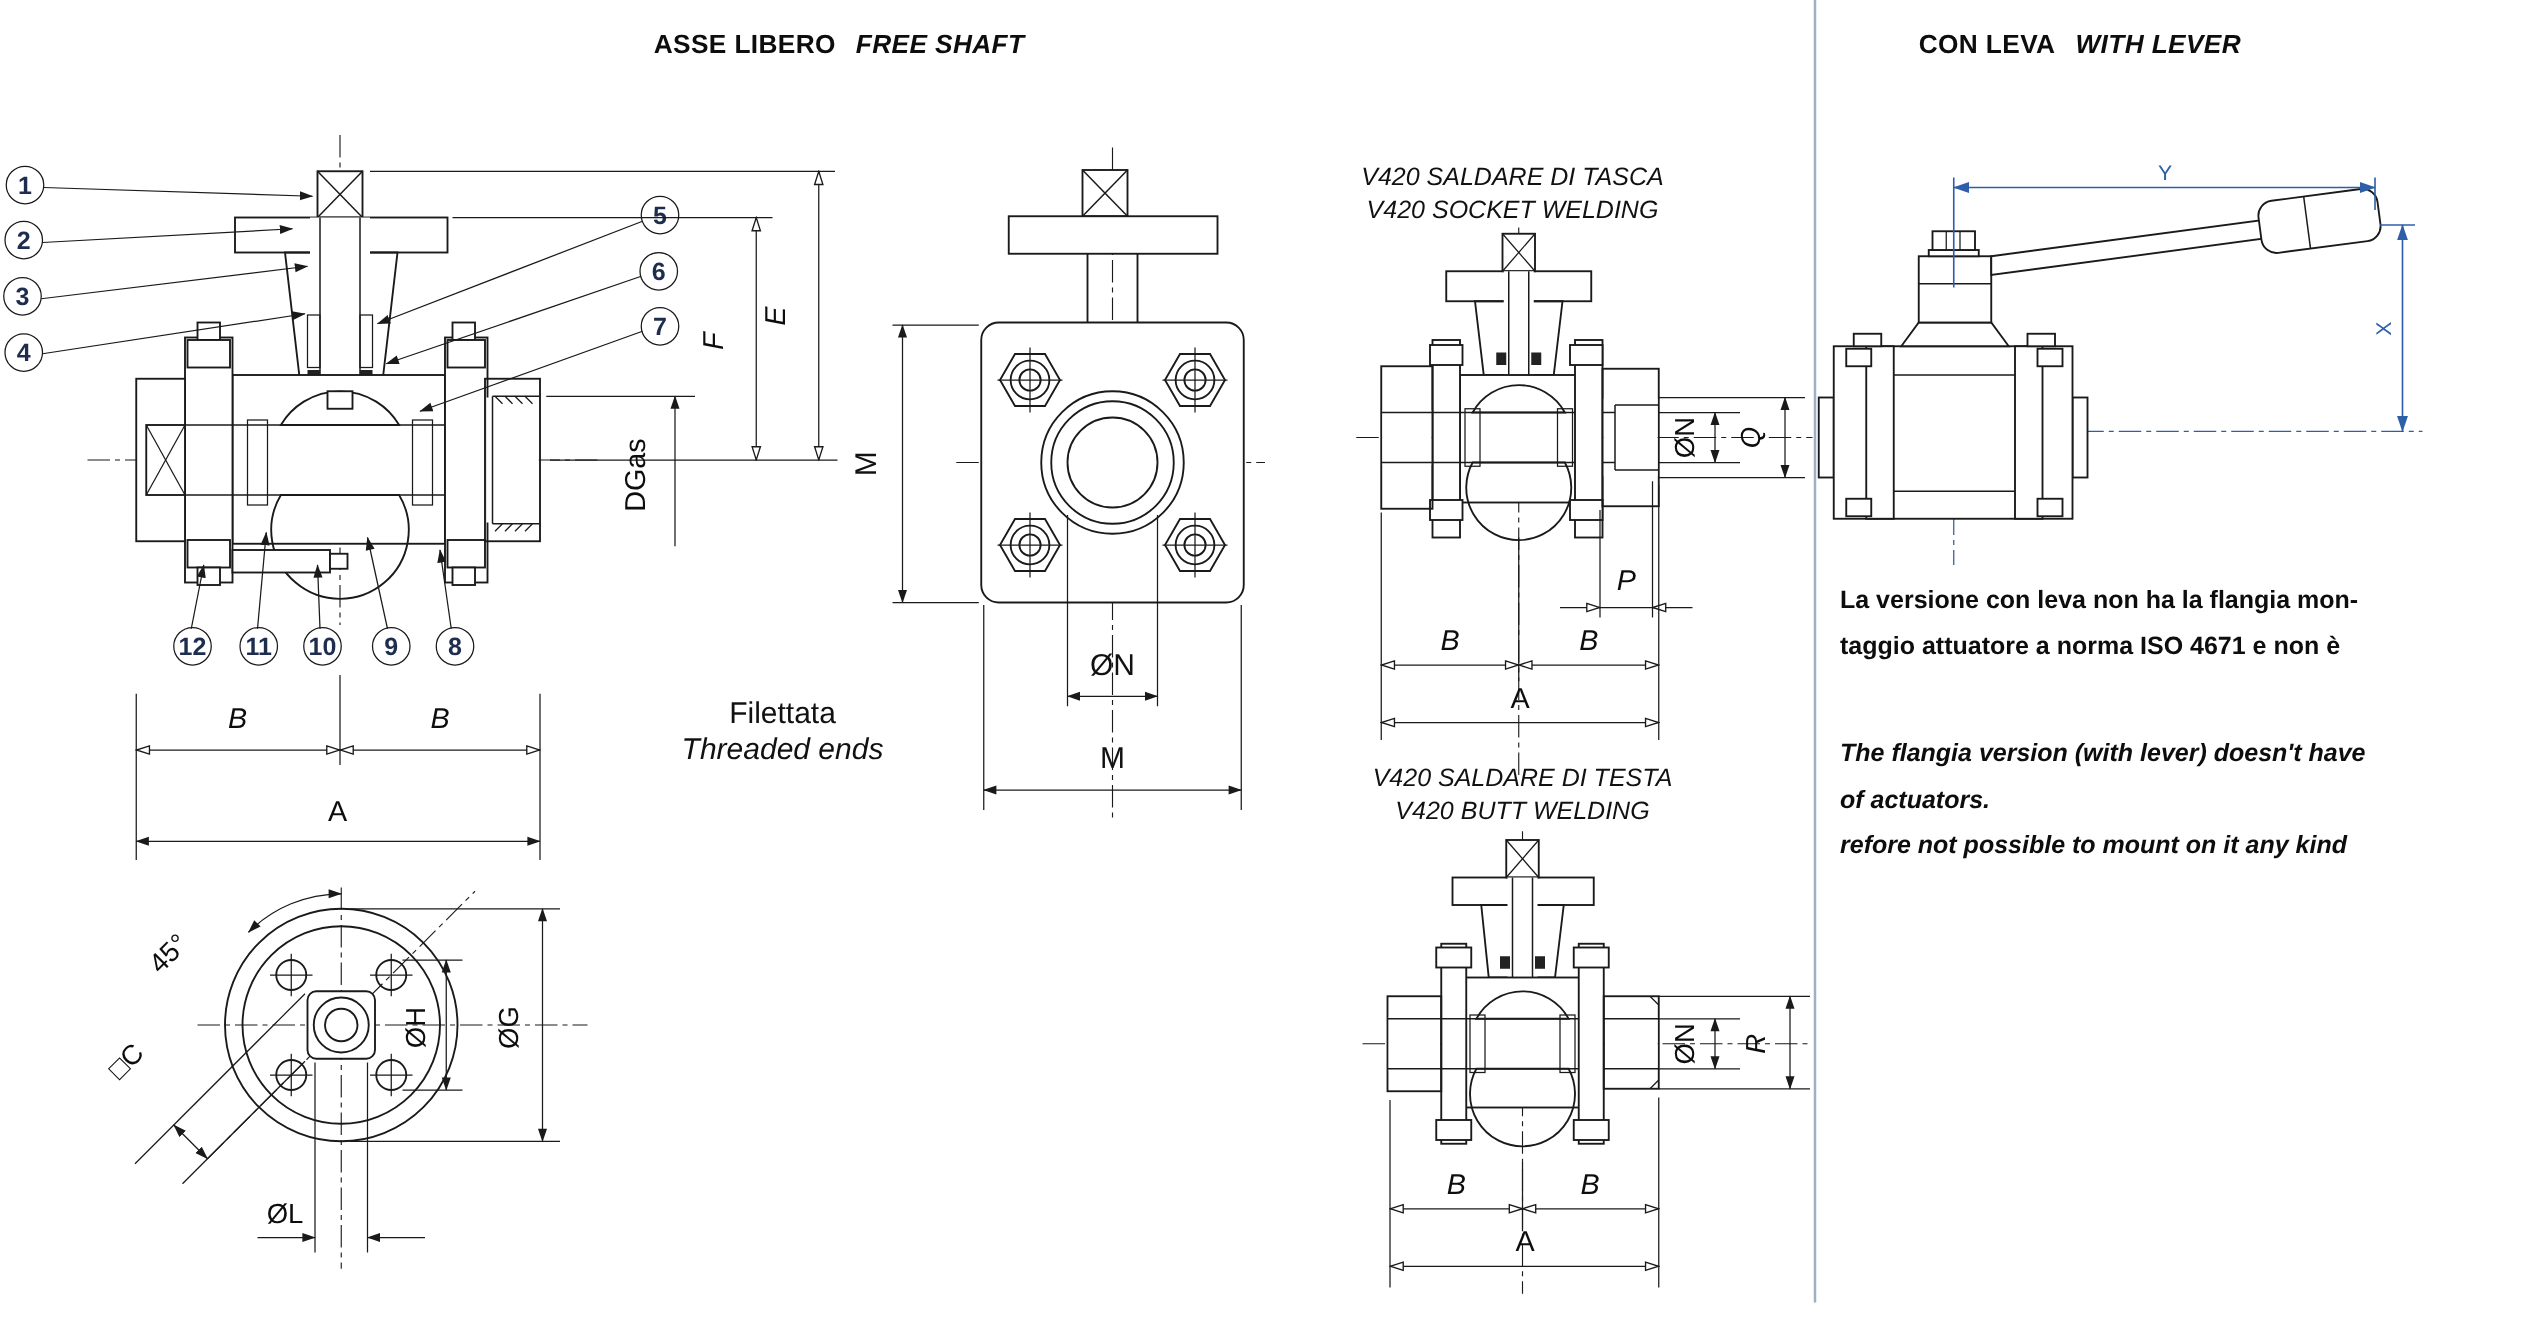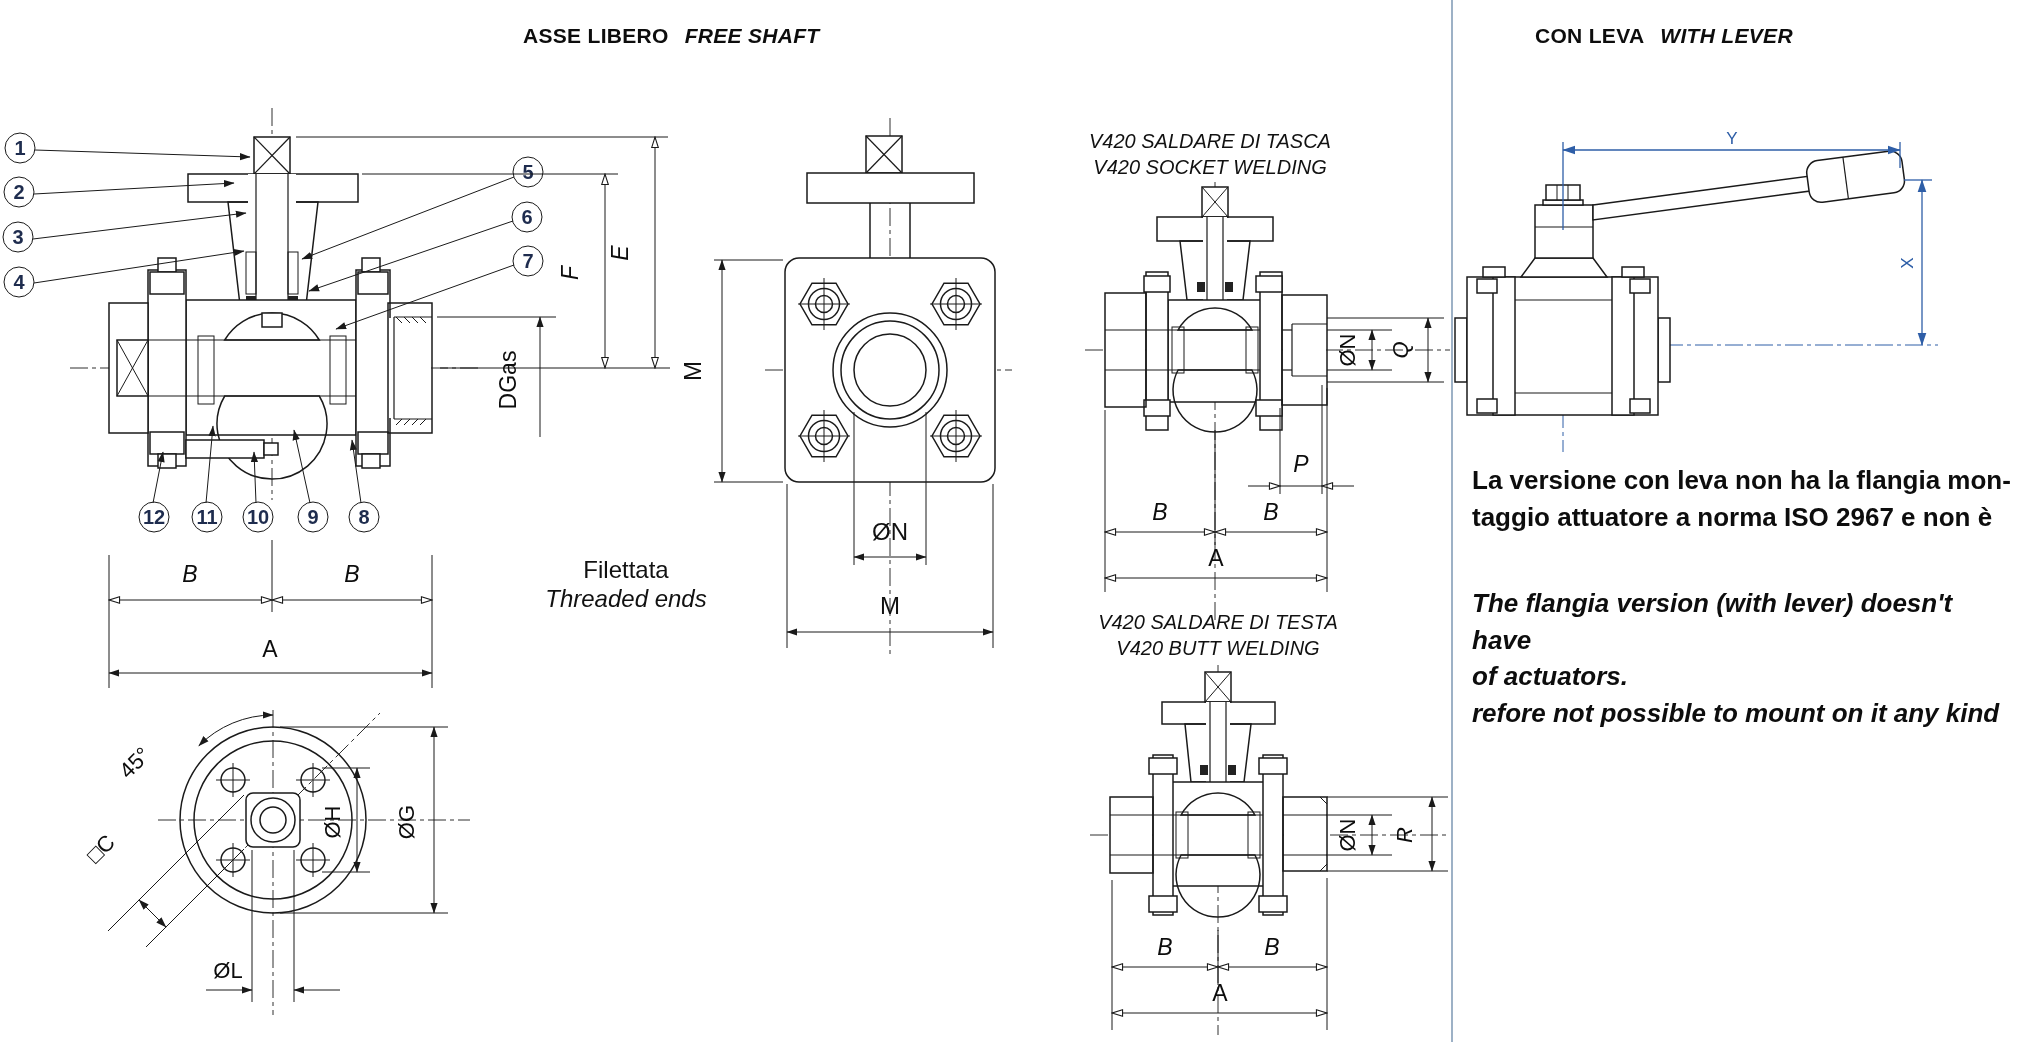--- a/index.html
+++ b/index.html
@@ -1,20 +1,20 @@
 <!DOCTYPE html>
 <html><head>
 <meta charset="utf-8">
 <style>
   html,body{margin:0;padding:0;background:#ffffff;}
   .page{position:relative;width:2018px;height:1064px;background:#fff;overflow:hidden;
-        font-family:"Liberation Sans",sans-serif;color:#0d0d0d;}
+        font-family:"Liberation Sans",sans-serif;color:#0d0d0d;border-radius:32px;}
   .hdr{position:absolute;font-size:21px;font-weight:bold;white-space:nowrap;letter-spacing:.3px;}
   .hdr .en{font-style:italic;margin-left:16px;}
-  .note{position:absolute;left:1472px;width:540px;font-size:26px;font-weight:bold;line-height:36.5px;}
+  .note{position:absolute;left:1472px;width:540px;font-size:20px;font-weight:bold;line-height:36.5px;}
   .note.en{font-style:italic;}
   svg text{font-family:"Liberation Sans",sans-serif;}
   .s{stroke:#1a1a1a;stroke-width:1.5;fill:none;}
   .sw{stroke:#1a1a1a;stroke-width:1.5;fill:#ffffff;}
   .t{stroke:#1a1a1a;stroke-width:1;fill:none;}
   .t2{stroke:#1a1a1a;stroke-width:1.2;fill:none;}
   .c{stroke:#1a1a1a;stroke-width:.9;fill:none;stroke-dasharray:18 4 4 4;}
   .bl{stroke:#2e5ea7;stroke-width:1.3;fill:none;}
   .blc{stroke:#2e5ea7;stroke-width:1;fill:none;stroke-dasharray:18 4 4 4;}
   .dim{font-size:23px;fill:#0d0d0d;}
@@ -474,21 +474,21 @@
       <line class="bl" x1="1904" y1="180" x2="1932" y2="180"></line>
       <line class="bl" x1="1922" y1="180" x2="1922" y2="345" marker-start="url(#mb)" marker-end="url(#mb)"></line>
       <text class="bltx" text-anchor="middle" transform="rotate(-90 1913 263)" x="1913" y="263">X</text>
     </g>
 
     <line x1="1452" y1="0" x2="1452" y2="1042" stroke="#9db1c6" stroke-width="2"></line>
   </svg>
 
   <div class="note" style="top:462px;">
     <div>La versione con leva non ha la flangia mon-</div>
-    <div>taggio attuatore a norma ISO 2967 e non è</div>
+    <div>taggio attuatore a norma ISO 4671 e non è</div>
   </div>
   <div class="note en" style="top:585px;">
     <div>The flangia version (with lever) doesn't have</div>
     <div>of actuators.</div>
     <div>refore not possible to mount on it any kind</div>
   </div>
 
 </div>
 
 </body></html>

